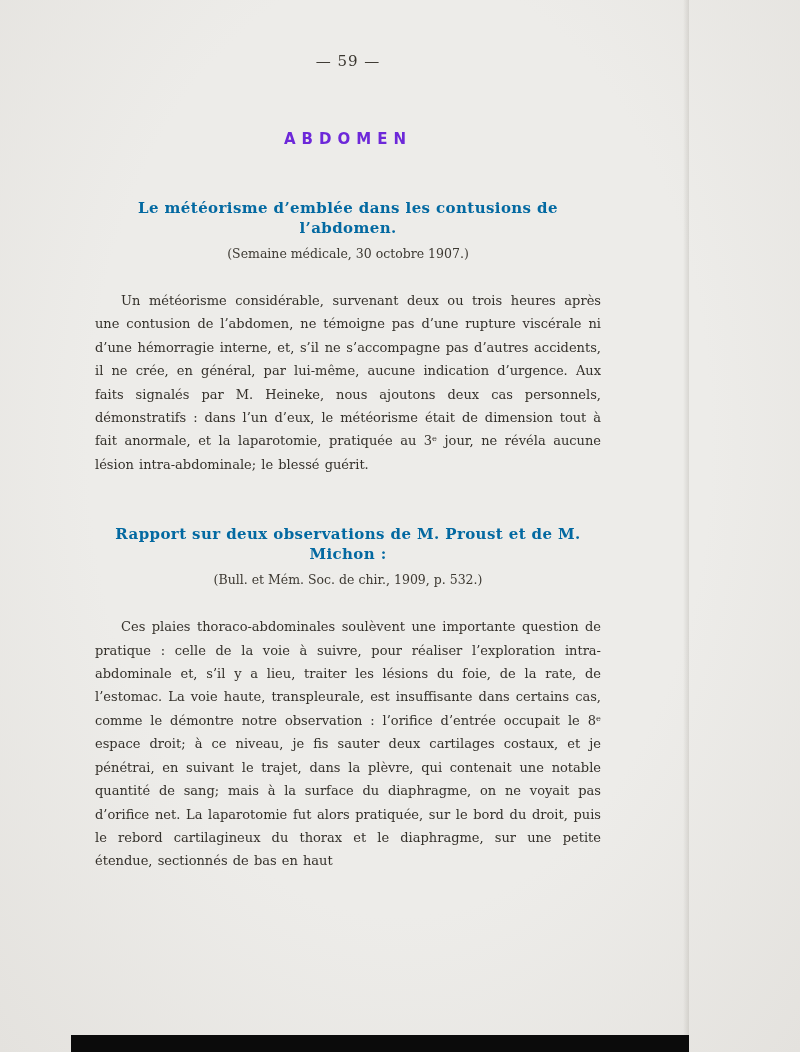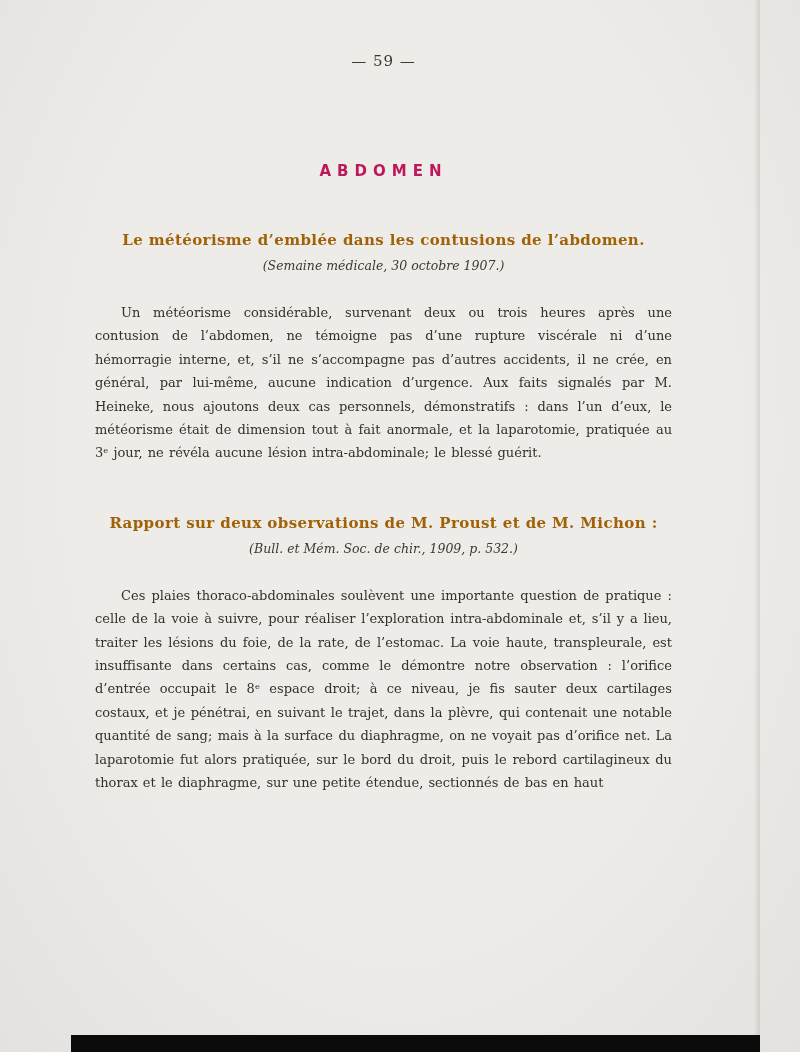--- a/index.html
+++ b/index.html
@@ -11,55 +11,54 @@
     height: 1052px;
     overflow: hidden;
     position: relative;
     background: radial-gradient(ellipse at 50% 42%, #edecE9 55%, #e4e2de 100%);
     font-family: "DejaVu Serif", "Liberation Serif", serif;
     color: #35312b;
   }
   .page {
     position: relative;
     box-sizing: border-box;
-    width: 760px;
+    width: 689px;
     height: 1052px;
     padding: 52px 88px 0 95px;
   }
   .page-number {
     text-align: center;
     font-size: 15px;
     letter-spacing: 1px;
     color: #3a362f;
     margin: 0 0 0 0;
   }
   .section-heading {
     text-align: center;
     font-family: "DejaVu Sans", "Liberation Sans", sans-serif;
     font-weight: bold;
     font-size: 15px;
     letter-spacing: 6px;
-    color: #be185d;
-    margin-top: 92px;
+    color: #6d28d9;
+    margin-top: 60px;
   }
   .article-title {
     text-align: center;
     font-weight: 700;
     font-size: 15px;
     line-height: 20px;
     letter-spacing: 0.4px;
-    color: #a16207;
+    color: #0369a1;
     margin: 8px;
   }
   .article-1 .article-title { margin-top: 50px; }
   .article-2 .article-title { margin-top: 52px; }
   .article-3 .article-title { margin-top: 48px; }
   .article-citation {
     text-align: center;
-    font-style: italic;
     font-size: 12.5px;
     color: #3d3932;
     margin-top: 8px;
   }
   .article-body {
     text-align: justify;
     font-size: 13px;
     line-height: 23.4px;
     word-spacing: 1px;
     text-indent: 26px;

